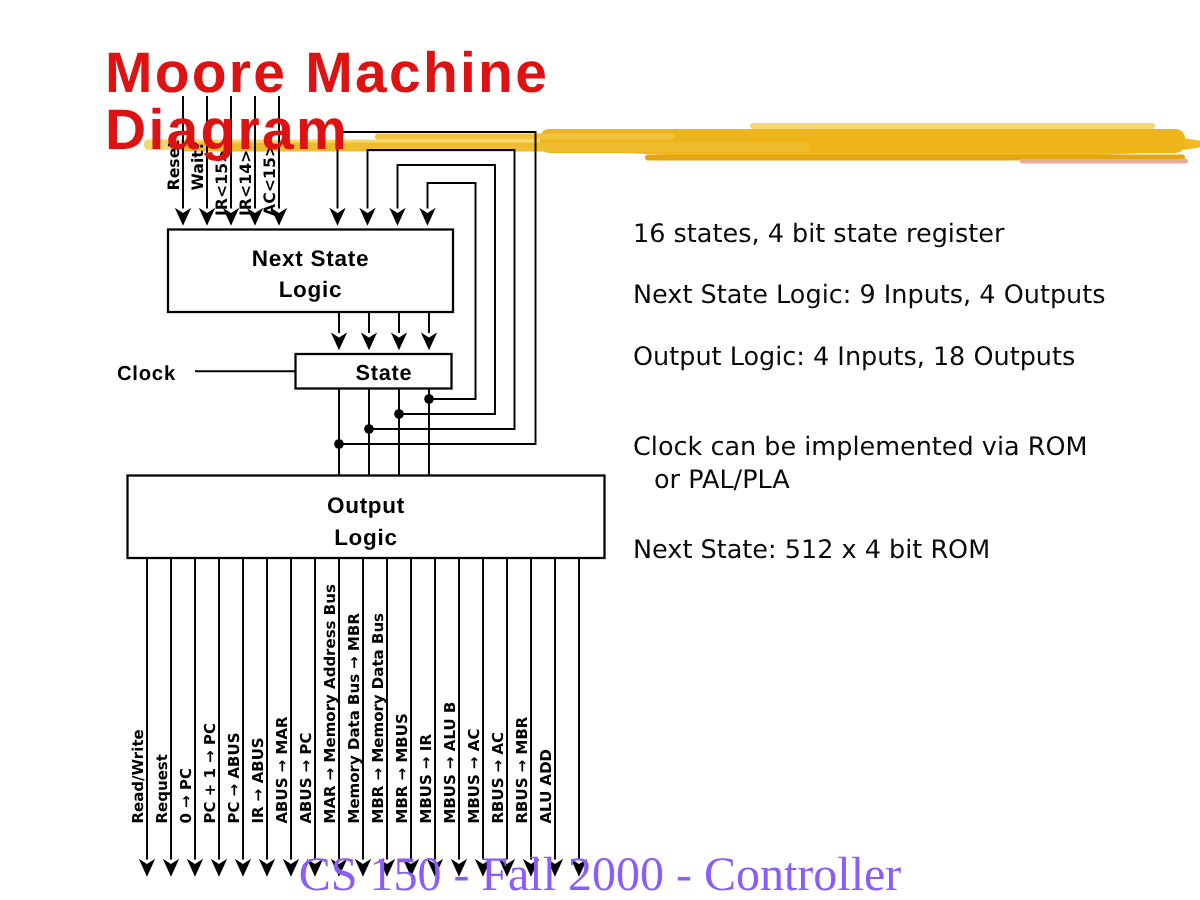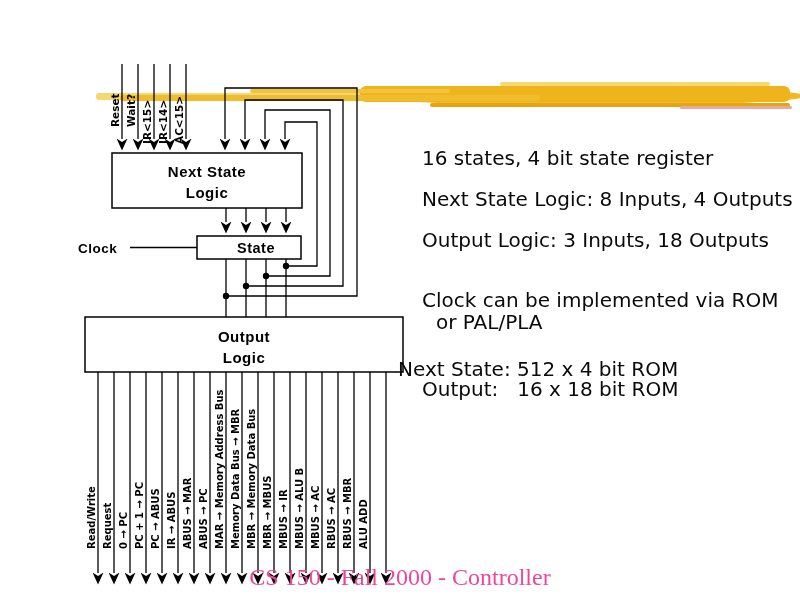--- a/index.html
+++ b/index.html
@@ -7,26 +7,26 @@
     position:relative;width:800px;height:600px;background:#ffffff;
     overflow:hidden;font-family:"Liberation Sans",sans-serif;
   }
   svg{position:absolute;left:0;top:0;}
   .title{
     position:absolute;left:70px;top:30px;z-index:5;
     color:#dd1212;font-size:38px;font-weight:bold;line-height:38px;
     letter-spacing:1.5px;font-family:"Liberation Sans",sans-serif;
   }
   .note{
-    position:absolute;z-index:4;color:#0a0a0a;font-size:20px;
+    position:absolute;z-index:4;color:#0a0a0a;font-size:17px;
     font-family:"DejaVu Sans",sans-serif;white-space:pre;
   }
   .footer{
     position:absolute;left:0;top:564px;width:800px;text-align:center;z-index:1;
-    color:#ec4899;font-size:24px;font-family:"Liberation Serif",serif;
+    color:#8b5cf6;font-size:32px;font-family:"Liberation Serif",serif;
   }
   .blocktext{font-family:"Liberation Sans",sans-serif;font-weight:bold;letter-spacing:.5px;}
   .pinlabel{font-family:"DejaVu Sans",sans-serif;font-weight:bold;}
 </style>
 </head>
 <body>
 
 <div class="slide">
 
   <div class="footer">CS 150 - Fall 2000 - Controller</div>
@@ -151,22 +151,25 @@
       <text class="pinlabel" font-size="10" transform="translate(271,549) rotate(-90)">MBR → MBUS</text>
       <text class="pinlabel" font-size="10" transform="translate(287,549) rotate(-90)">MBUS → IR</text>
       <text class="pinlabel" font-size="10" transform="translate(303,549) rotate(-90)">MBUS → ALU B</text>
       <text class="pinlabel" font-size="10" transform="translate(319,549) rotate(-90)">MBUS → AC</text>
       <text class="pinlabel" font-size="10" transform="translate(335,549) rotate(-90)">RBUS → AC</text>
       <text class="pinlabel" font-size="10" transform="translate(351,549) rotate(-90)">RBUS → MBR</text>
       <text class="pinlabel" font-size="10" transform="translate(367,549) rotate(-90)">ALU ADD</text>
     </g>
   </svg>
 
+  <div class="title">
+    <div>Moore Machine</div>
+    <div>Diagram</div>
+  </div>
 
   <div class="note" style="left:422px;top:146px;">16 states, 4 bit state register</div>
-  <div class="note" style="left:422px;top:187px;">Next State Logic: 8 Inputs, 4 Outputs</div>
-  <div class="note" style="left:422px;top:228px;">Output Logic: 3 Inputs, 18 Outputs</div>
+  <div class="note" style="left:422px;top:187px;">Next State Logic: 9 Inputs, 4 Outputs</div>
+  <div class="note" style="left:422px;top:228px;">Output Logic: 4 Inputs, 18 Outputs</div>
   <div class="note" style="left:422px;top:288px;">Clock can be implemented via ROM</div>
   <div class="note" style="left:436px;top:310px;">or PAL/PLA</div>
-  <div class="note" style="left:398px;top:357px;">Next State: 512 x 4 bit ROM</div>
-  <div class="note" style="left:422px;top:377px;">Output:   16 x 18 bit ROM</div>
+  <div class="note" style="left:422px;top:357px;">Next State: 512 x 4 bit ROM</div>
 
 </div>
 
 </body></html>

